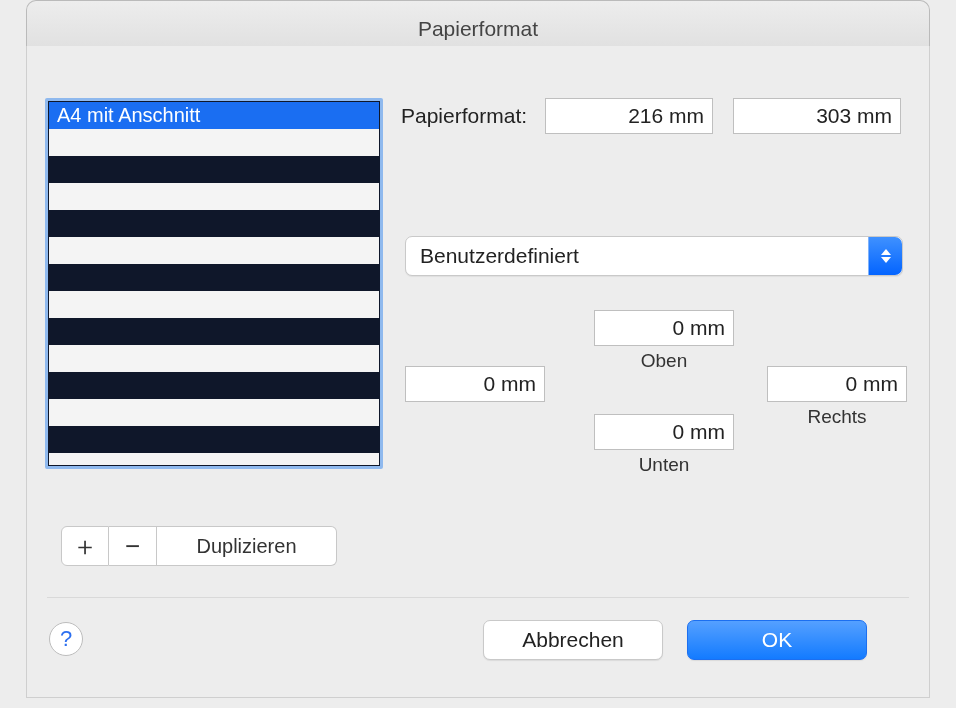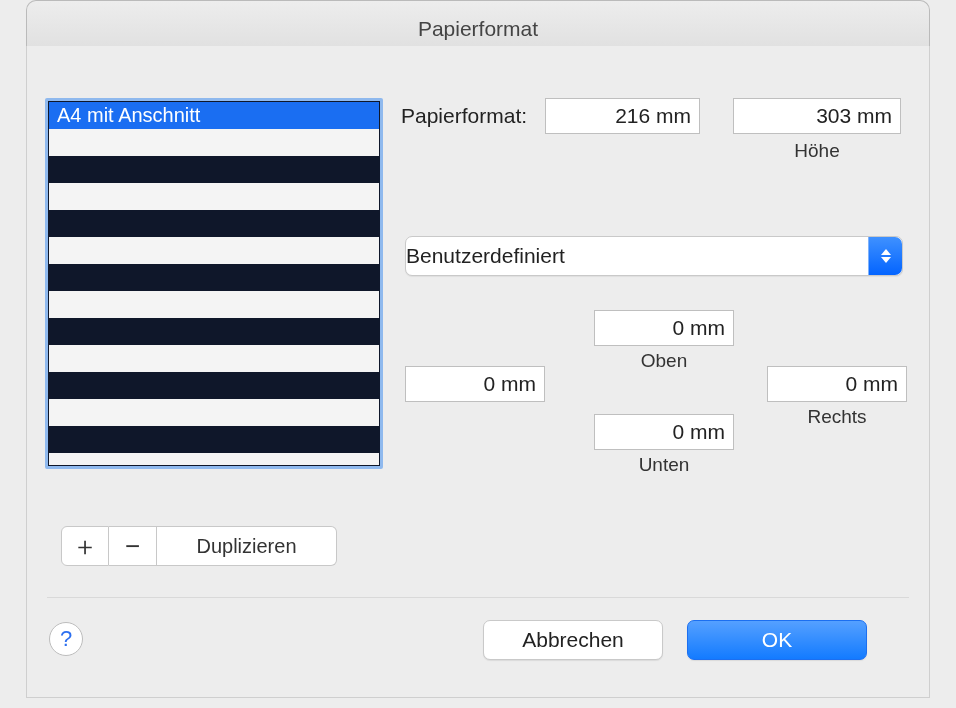--- a/index.html
+++ b/index.html
@@ -108,20 +108,21 @@
     line-height: 34px;
   }
 
   .dropdown {
     position: absolute;
     height: 40px;
     border: 1px solid #c9c9c9;
     border-radius: 7px;
     background: #fff;
     display: flex; align-items: center;
+    padding-left: 14px;
     font-size: 21px;
     box-shadow: 0 1px 1px rgba(0,0,0,0.06);
   }
   .dropdown .arrows {
     position: absolute;
     right: 0; top: 0; bottom: 0;
     width: 34px;
     background: linear-gradient(#3f91ff,#0364ff);
     border-top-right-radius: 7px;
     border-bottom-right-radius: 7px;
@@ -212,28 +213,27 @@
       <div class="segbtn minus">
         <span>−</span>
       </div>
       <div class="segbtn dup">
         <span>Duplizieren</span>
       </div>
     </div>
 
     <div class="label" style="left:374px; top:58px;">Papierformat:</div>
 
-    <div class="textfield" style="left:518px; top:52px; width:155px;">
+    <div class="textfield" style="left:518px; top:52px; width:168px;">
       <span>216 mm</span>
     </div>
 
     <div class="textfield" style="left:706px; top:52px; width:168px;padding-left:46px;">
       <span>303 mm</span>
     </div>
-    <div class="sublabel" style="left:706px; top:94px; width:168px;">Höhe</div>
 
 
     <div class="dropdown" style="left:378px; top:190px; width:498px;">
       <span>Benutzerdefiniert</span>
       <div class="arrows">
         <div class="arrow up"></div>
         <div class="arrow down"></div>
       </div>
     </div>
 

